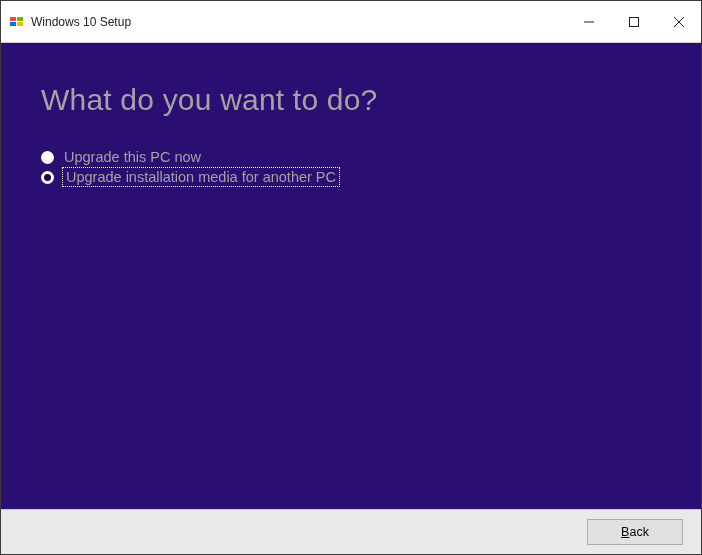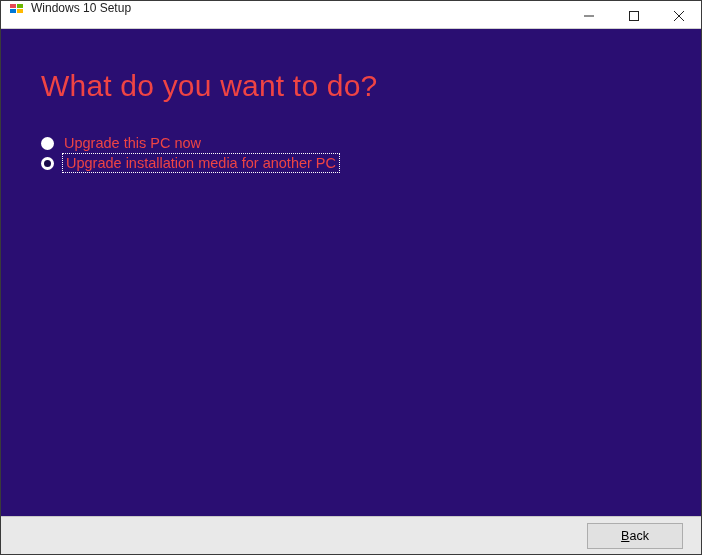--- a/index.html
+++ b/index.html
@@ -10,23 +10,23 @@
     background: #fff;
     overflow: hidden;
   }
   .window {
     width: 702px; height: 555px;
     border: 1px solid #3a3a3a;
     display: flex; flex-direction: column;
     background: #fff;
   }
   .titlebar {
-    height: 28px;
+    height: 42px;
     background: #ffffff;
-    display: flex; 
+    display: flex; align-items: center;
     font-size: 12px;
     color: #222;
     border-bottom: 1px solid #d0d0d0;
   }
   .titlebar .icon-wrap {
     width: 16px; height: 16px;
     margin: 0 6px 0 8px;
     display: inline-flex; align-items: center; justify-content: center;
   }
   .titlebar .title { flex: 0 0 auto; }
@@ -38,21 +38,21 @@
     cursor: default;
   }
   .client {
     flex: 1 1 auto;
     background: #2a0e72;
     display: flex; flex-direction: column;
   }
   .content {
     flex: 1 1 auto;
     padding: 40px 40px 10px 40px;
-    color: #ef4444;
+    color: #a3a3a3;
   }
   h1 {
     font-weight: 300;
     font-size: 30px;
     margin: 0 0 32px 0;
     letter-spacing: 0.2px;
   }
   .options { display: flex; flex-direction: column; gap: 4px; }
   .radio-row {
     display: flex; align-items: center; gap: 10px;
@@ -73,21 +73,21 @@
     width: 7px; height: 7px;
     border-radius: 50%;
     background: #1a0a4a;
   }
   .radio-label.focus {
     outline: 1px dotted #ffffff;
     outline-offset: 1px;
     padding: 0 2px;
   }
   .footer {
-    height: 38px;
+    height: 45px;
     background: #e9e9e9;
     border-top: 1px solid #c8c8c8;
     display: flex; align-items: center; justify-content: flex-end;
     padding: 0 18px;
     gap: 10px;
   }
   .btn {
     min-width: 96px; height: 26px;
     background: #e1e1e1;
     border: 1px solid #adadad;

